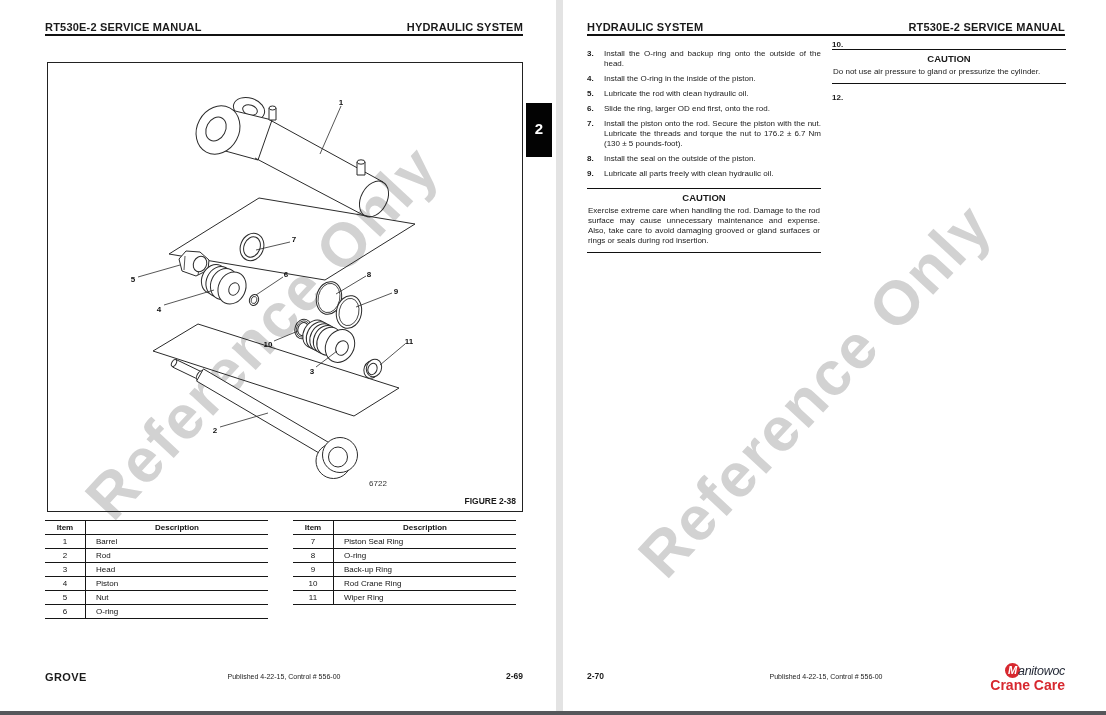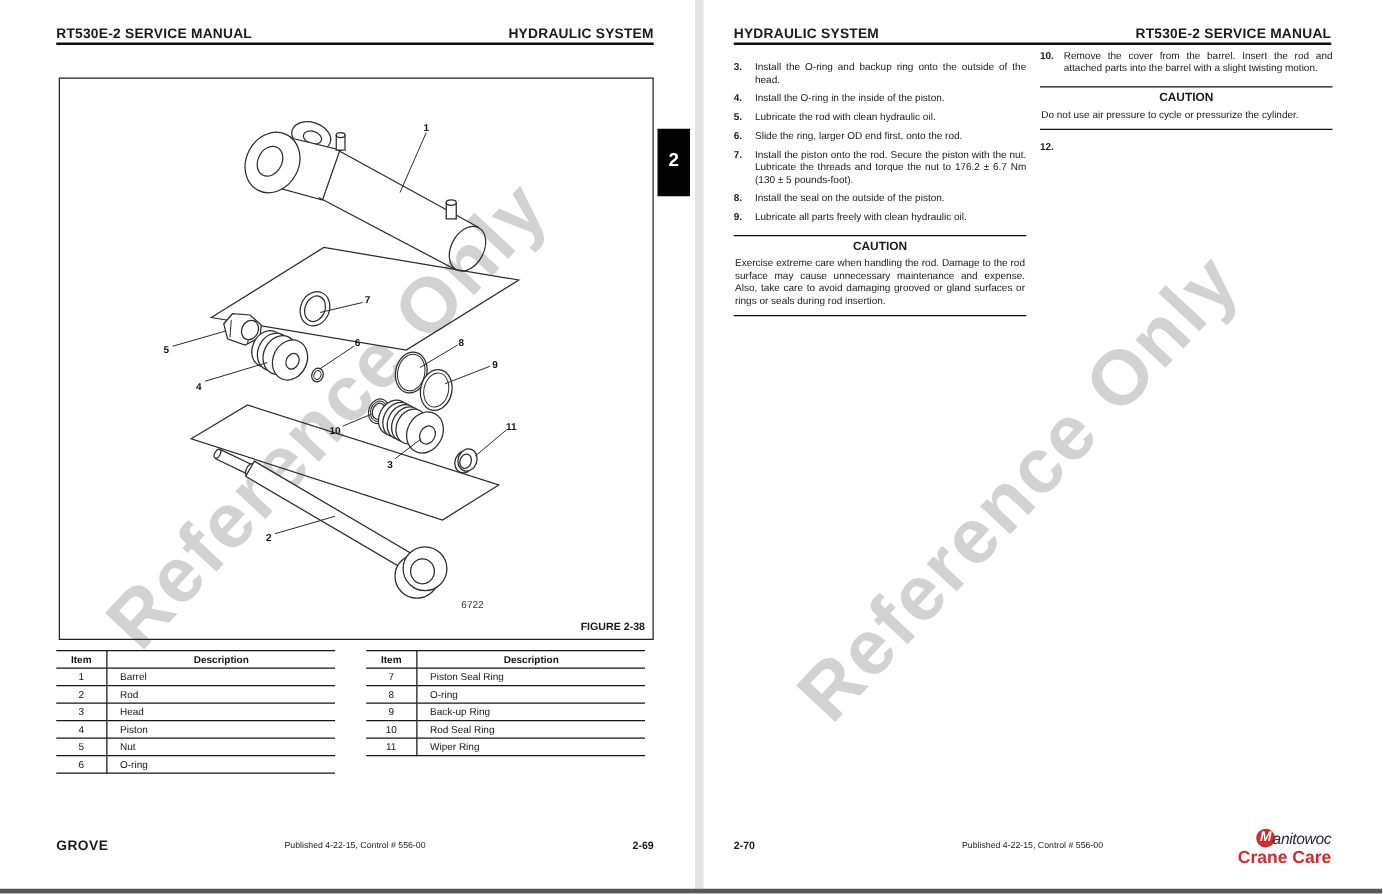--- a/index.html
+++ b/index.html
@@ -238,21 +238,21 @@
       <tr>
             <td class="col-item">8</td>
             <td class="col-desc">O-ring</td>
           </tr>
       <tr>
             <td class="col-item">9</td>
             <td class="col-desc">Back-up Ring</td>
           </tr>
       <tr>
             <td class="col-item">10</td>
-            <td class="col-desc">Rod Seal Ring</td>
+            <td class="col-desc">Rod Crane Ring</td>
           </tr>
       <tr>
             <td class="col-item">11</td>
             <td class="col-desc">Wiper Ring</td>
           </tr>
     </tbody>
       </table>
 
     <div class="foot-brand">GROVE</div>
     <div class="foot-pub" style="left:45px;width:478px;">Published 4-22-15, Control # 556-00</div>
@@ -277,24 +277,24 @@
       <div class="step"><span class="num">7.</span><span>Install the piston onto the rod. Secure the piston with the nut. Lubricate the threads and torque the nut to 176.2 ± 6.7 Nm (130 ± 5 pounds-foot).</span></div>
       <div class="step"><span class="num">8.</span><span>Install the seal on the outside of the piston.</span></div>
       <div class="step"><span class="num">9.</span><span>Lubricate all parts freely with clean hydraulic oil.</span></div>
       <div class="caution">
         <div class="c-title">CAUTION</div>
         <div class="c-body">Exercise extreme care when handling the rod. Damage to the rod surface may cause unnecessary maintenance and expense. Also, take care to avoid damaging grooved or gland surfaces or rings or seals during rod insertion.</div>
       </div>
     </div>
 
     <div class="col col2" style="left:269px;top:40px;">
-      <div class="step"><span class="num">10.</span><span>Remove the cover from the barrel. Insert the rod and attached parts into the barrel with a slight twisting motion.</span></div>
+      <div class="step"><span class="num">10.</span></div>
       <div class="caution">
         <div class="c-title">CAUTION</div>
-        <div class="c-body">Do not use air pressure to cycle or pressurize the cylinder.</div>
+        <div class="c-body">Do not use air pressure to gland or pressurize the cylinder.</div>
       </div>
       <div class="step"><span class="num">12.</span></div>
     </div>
 
     <div class="foot-page" style="left:24px;">2-70</div>
     <div class="foot-pub" style="left:24px;width:478px;">Published 4-22-15, Control # 556-00</div>
 
     <div id="logo">
       <div class="logo-row1">
         <div class="logo-m">M</div>

